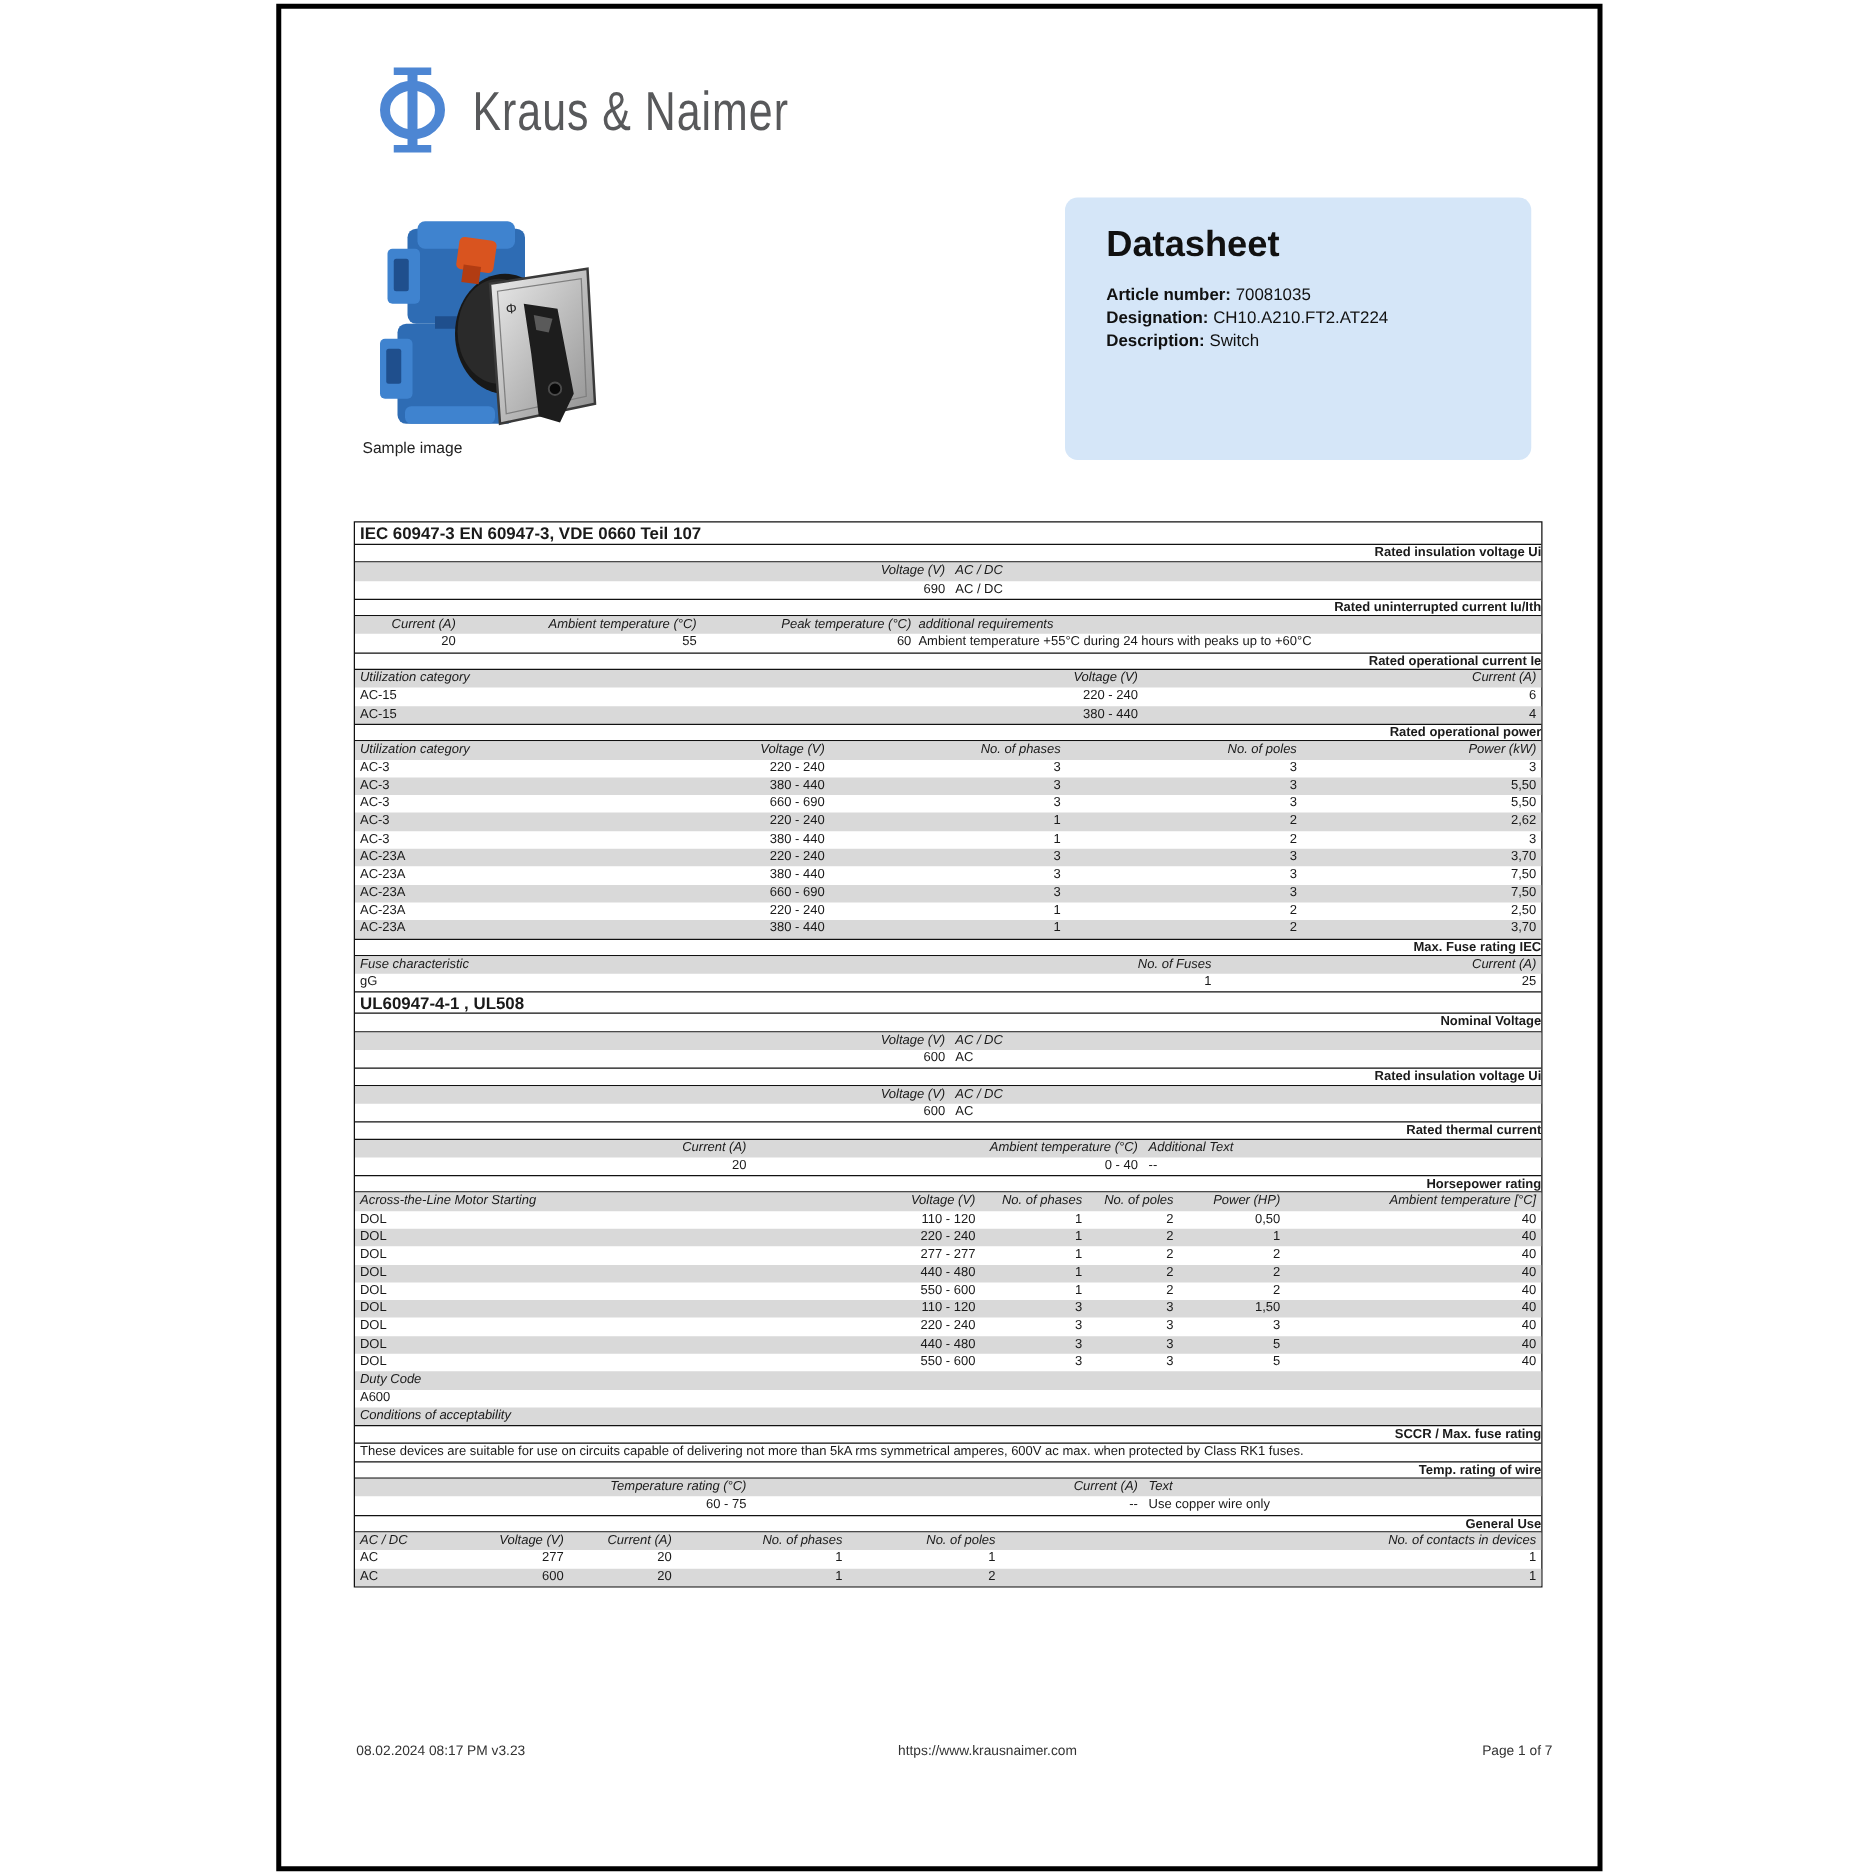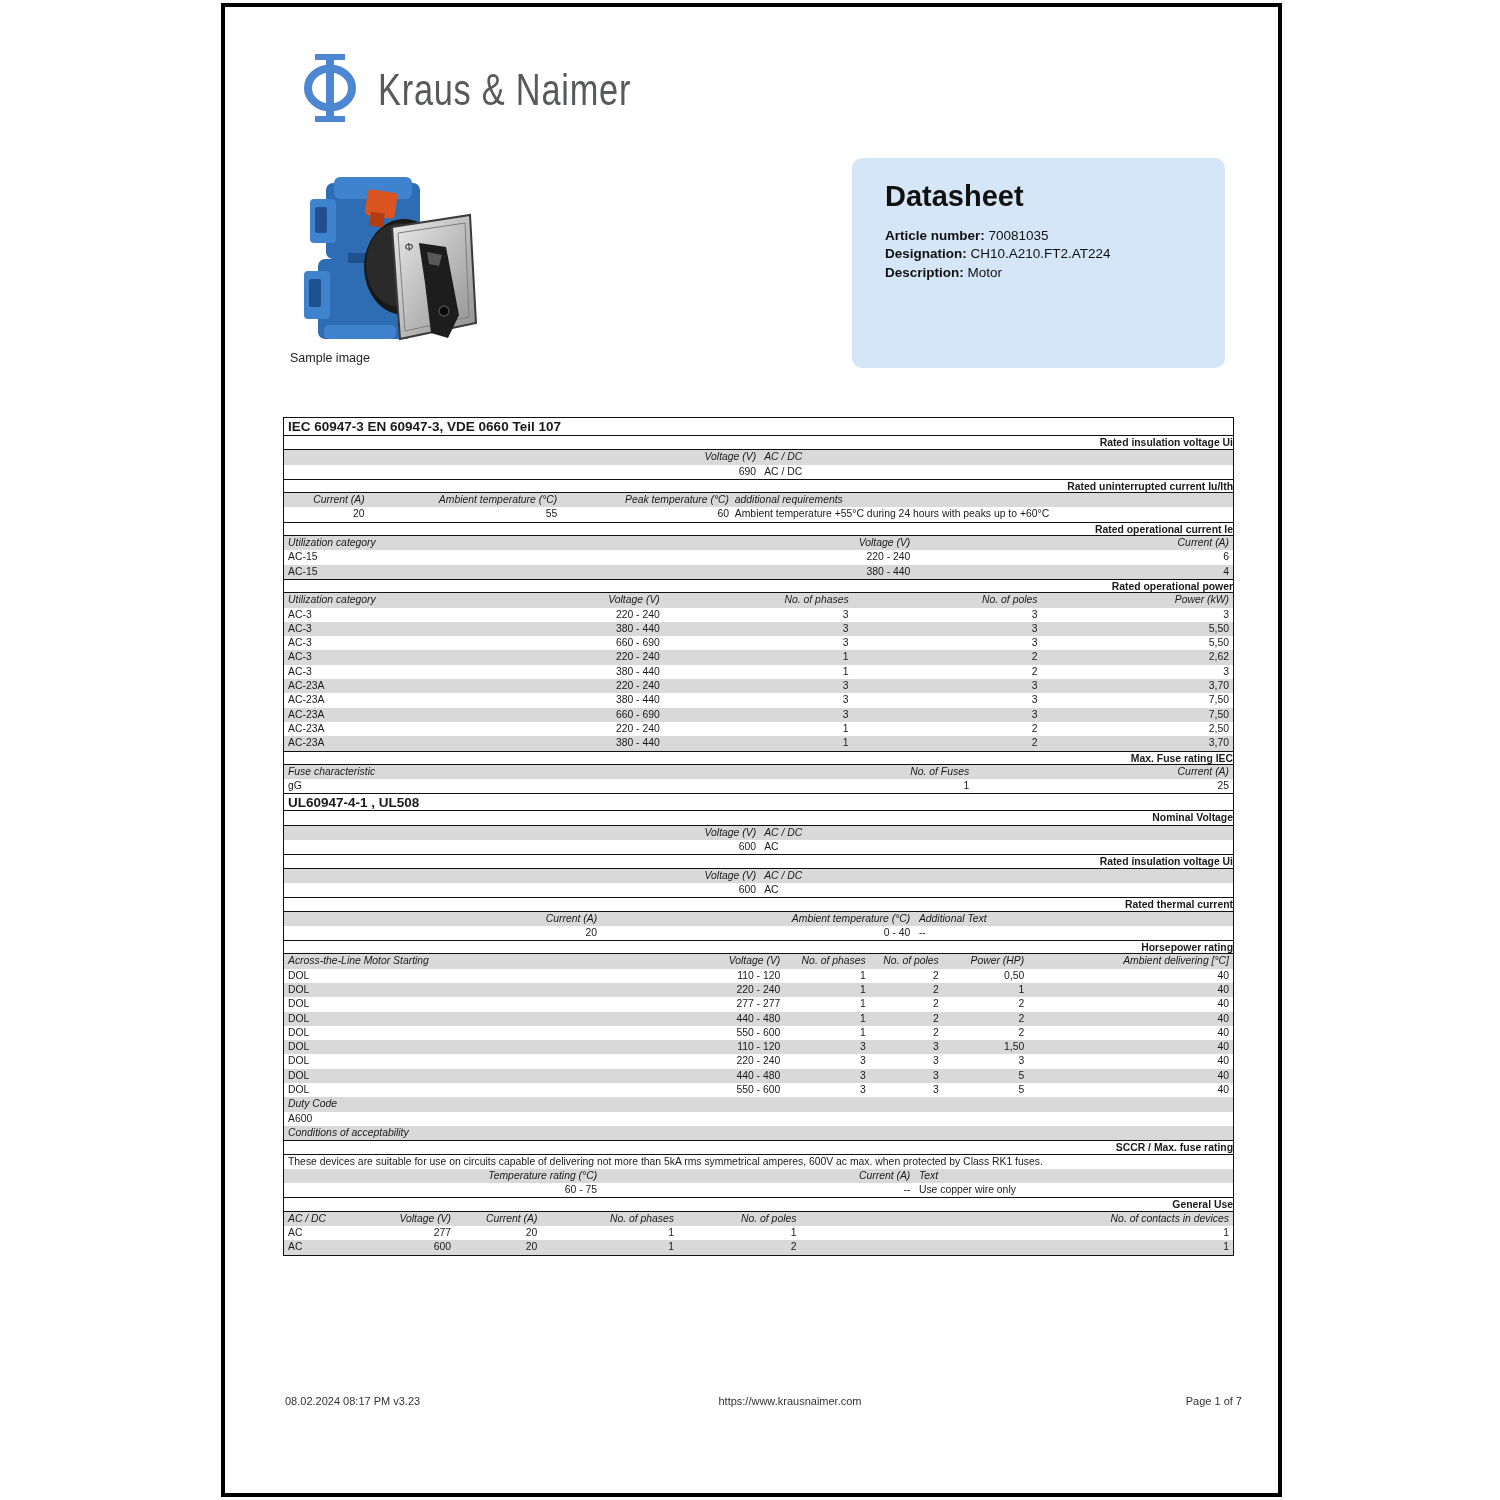--- a/index.html
+++ b/index.html
@@ -102,21 +102,21 @@
     <circle cx="156" cy="146" r="5" fill="#090909" stroke="#4a4a4a" stroke-width="1.5"></circle>
   </svg>
 </div>
 <div class="abs caption">Sample image</div>
 
 <div class="abs ds-box" id="dsBox" style="background: rgb(213, 230, 248);">
   <div class="ds-title">Datasheet</div>
   <div class="ds-fields">
     <div><b>Article number:</b> <span>70081035</span></div>
     <div><b>Designation:</b> <span>CH10.A210.FT2.AT224</span></div>
-    <div><b>Description:</b> <span>Motor</span></div>
+    <div><b>Description:</b> <span>Switch</span></div>
   </div>
 </div>
 
 <div class="abs spec-table" id="specTable">
     <div class="trow t-title"><span class="sec-label">IEC 60947-3 EN 60947-3, VDE 0660 Teil 107</span></div>
     <div class="trow t-sec"><span class="sec-label">Rated insulation voltage Ui</span></div>
     <div class="trow shade ital">
       <span class="tcell" style="left: 25%; width: 24.75%; text-align: right;">Voltage (V)</span>
       <span class="tcell" style="left: 50.6%; width: 45%; text-align: left;">AC / DC</span>
     </div>
@@ -272,21 +272,21 @@
       <span class="tcell" style="left: 40%; width: 26%; text-align: right;">0 - 40</span>
       <span class="tcell" style="left: 66.9%; width: 32.5%; text-align: left;">--</span>
     </div>
     <div class="trow t-sec bt"><span class="sec-label">Horsepower rating</span></div>
     <div class="trow shade ital">
       <span class="tcell" style="left: 0.42%; width: 40%; text-align: left;">Across-the-Line Motor Starting</span>
       <span class="tcell" style="left: 38%; width: 14.3%; text-align: right;">Voltage (V)</span>
       <span class="tcell" style="left: 54.3%; width: 7%; text-align: right;">No. of phases</span>
       <span class="tcell" style="left: 62.5%; width: 6.5%; text-align: right;">No. of poles</span>
       <span class="tcell" style="left: 70%; width: 8%; text-align: right;">Power (HP)</span>
-      <span class="tcell" style="left: 80%; width: 19.58%; text-align: right;">Ambient delivering [°C]</span>
+      <span class="tcell" style="left: 80%; width: 19.58%; text-align: right;">Ambient temperature [°C]</span>
     </div>
     <div class="trow">
       <span class="tcell" style="left: 0.42%; width: 40%; text-align: left;">DOL</span>
       <span class="tcell" style="left: 38%; width: 14.3%; text-align: right;">110 - 120</span>
       <span class="tcell" style="left: 54.3%; width: 7%; text-align: right;">1</span>
       <span class="tcell" style="left: 62.5%; width: 6.5%; text-align: right;">2</span>
       <span class="tcell" style="left: 70%; width: 8%; text-align: right;">0,50</span>
       <span class="tcell" style="left: 80%; width: 19.58%; text-align: right;">40</span>
     </div>
     <div class="trow shade">
@@ -359,20 +359,21 @@
     <div class="trow">
       <span class="tcell" style="left: 0.42%; width: 99%; text-align: left;">A600</span>
     </div>
     <div class="trow shade ital">
       <span class="tcell" style="left: 0.42%; width: 99%; text-align: left;">Conditions of acceptability</span>
     </div>
     <div class="trow t-sec bt"><span class="sec-label">SCCR / Max. fuse rating</span></div>
     <div class="trow">
       <span class="tcell" style="left: 0.42%; width: 99%; text-align: left;">These devices are suitable for use on circuits capable of delivering not more than 5kA rms symmetrical amperes, 600V ac max. when protected by Class RK1 fuses.</span>
     </div>
+    <div class="trow t-sec bt"><span class="sec-label">Temp. rating of wire</span></div>
     <div class="trow shade ital">
       <span class="tcell" style="left: 8%; width: 25%; text-align: right; font-style: italic;">Temperature rating (°C)</span>
       <span class="tcell" style="left: 40%; width: 26%; text-align: right;">Current (A)</span>
       <span class="tcell" style="left: 66.9%; width: 32.5%; text-align: left;">Text</span>
     </div>
     <div class="trow">
       <span class="tcell" style="left: 8%; width: 25%; text-align: right;">60 - 75</span>
       <span class="tcell" style="left: 40%; width: 26%; text-align: right;">--</span>
       <span class="tcell" style="left: 66.9%; width: 32.5%; text-align: left;">Use copper wire only</span>
     </div>

